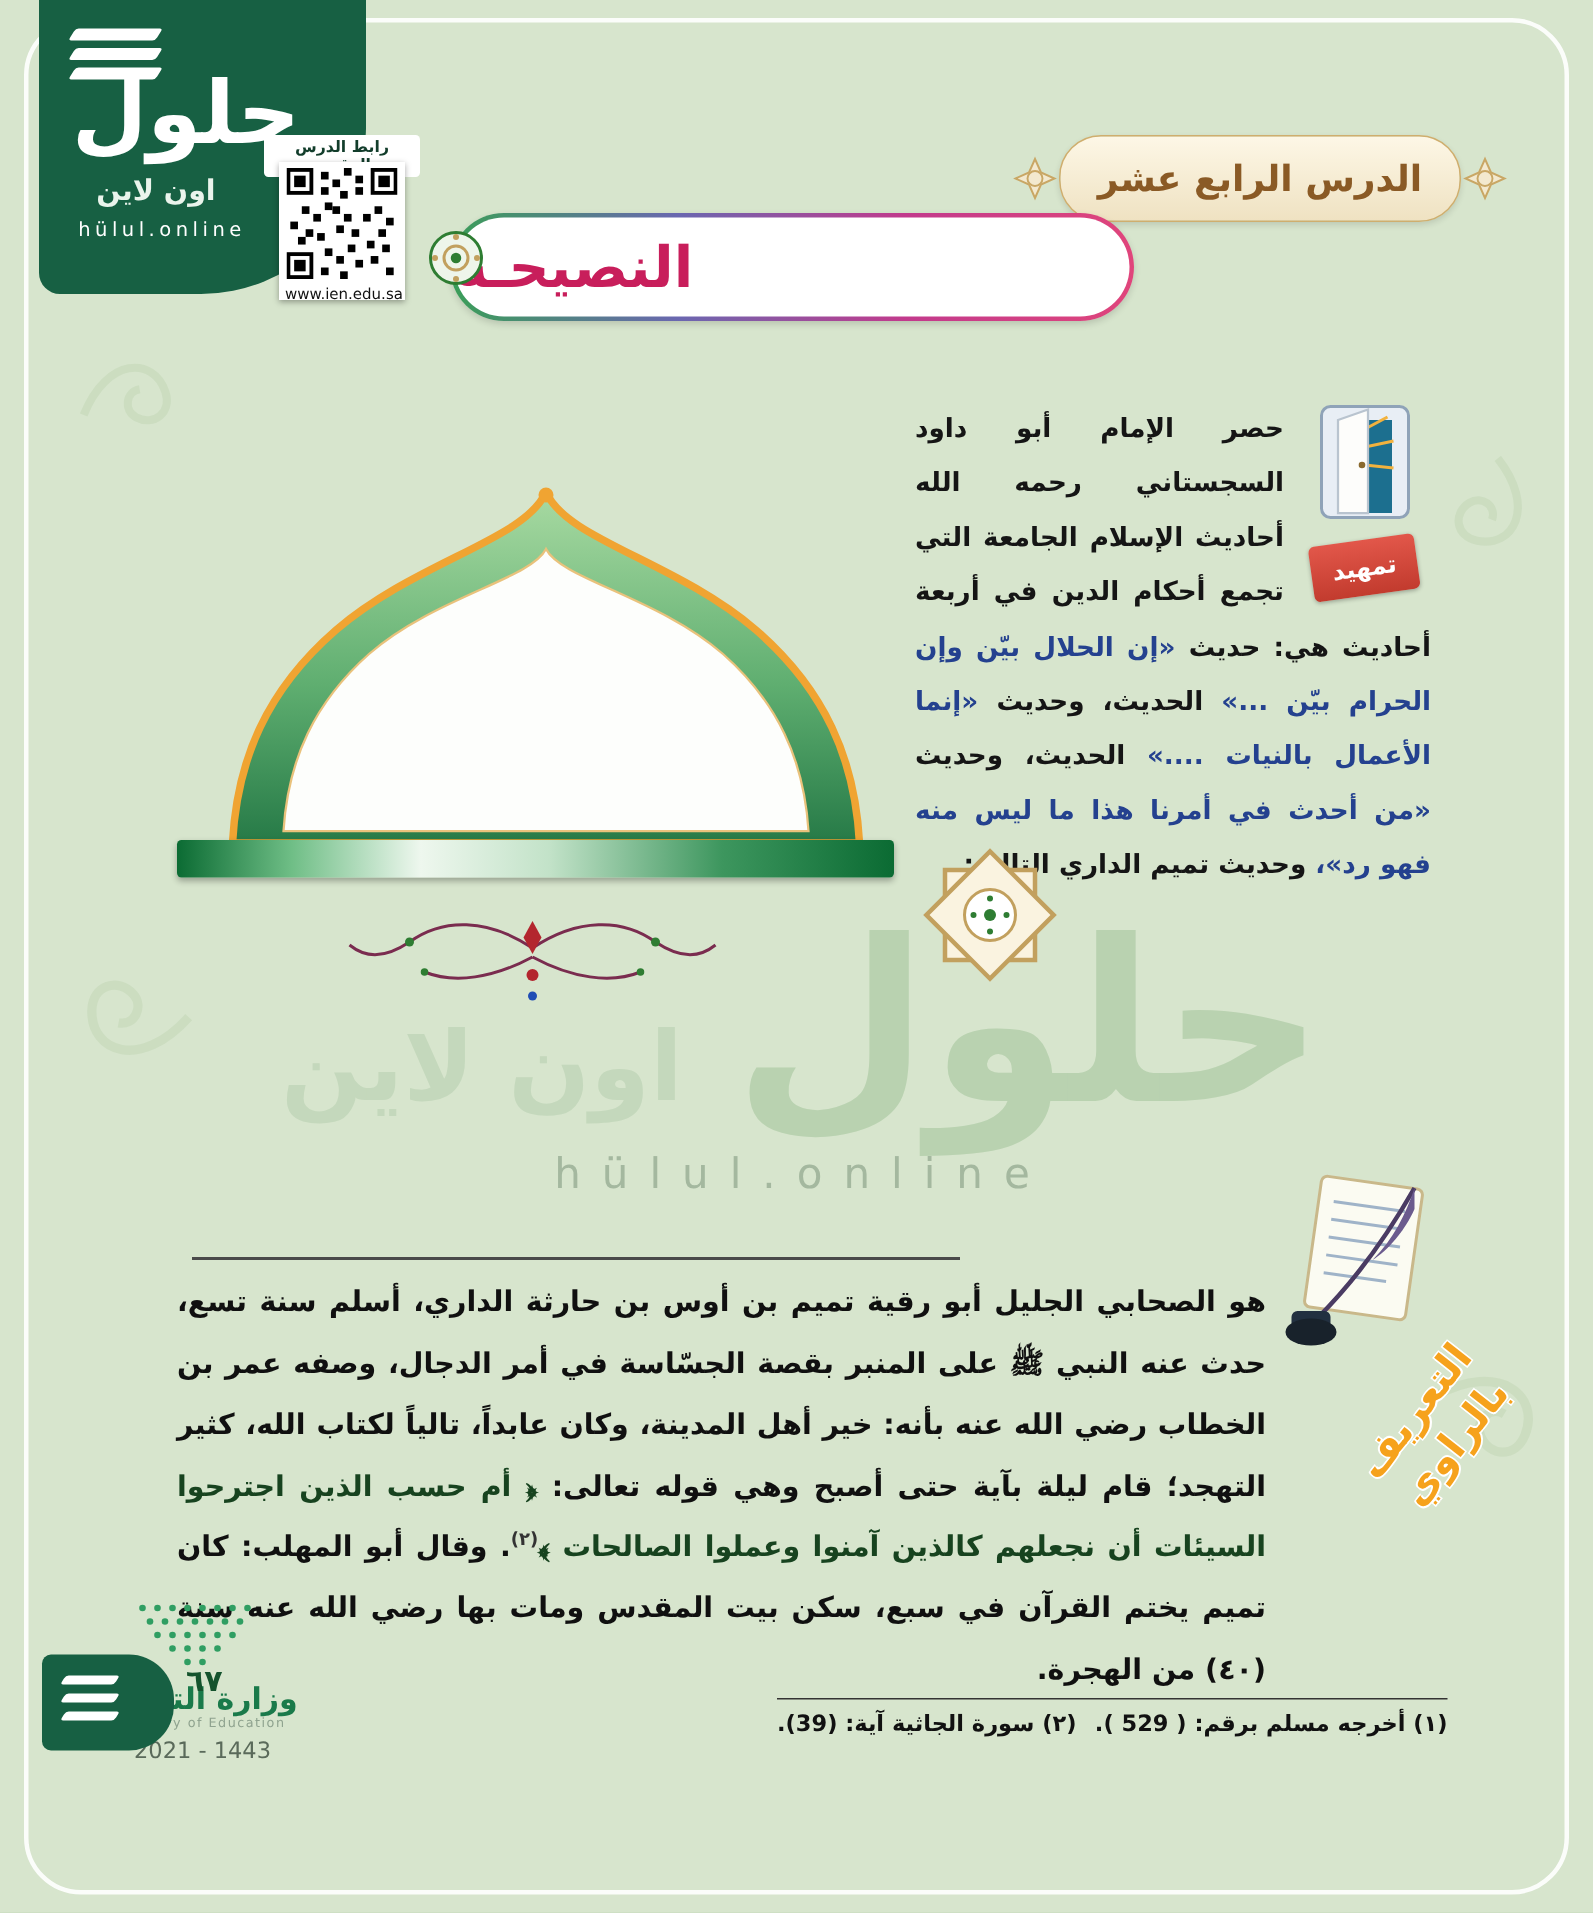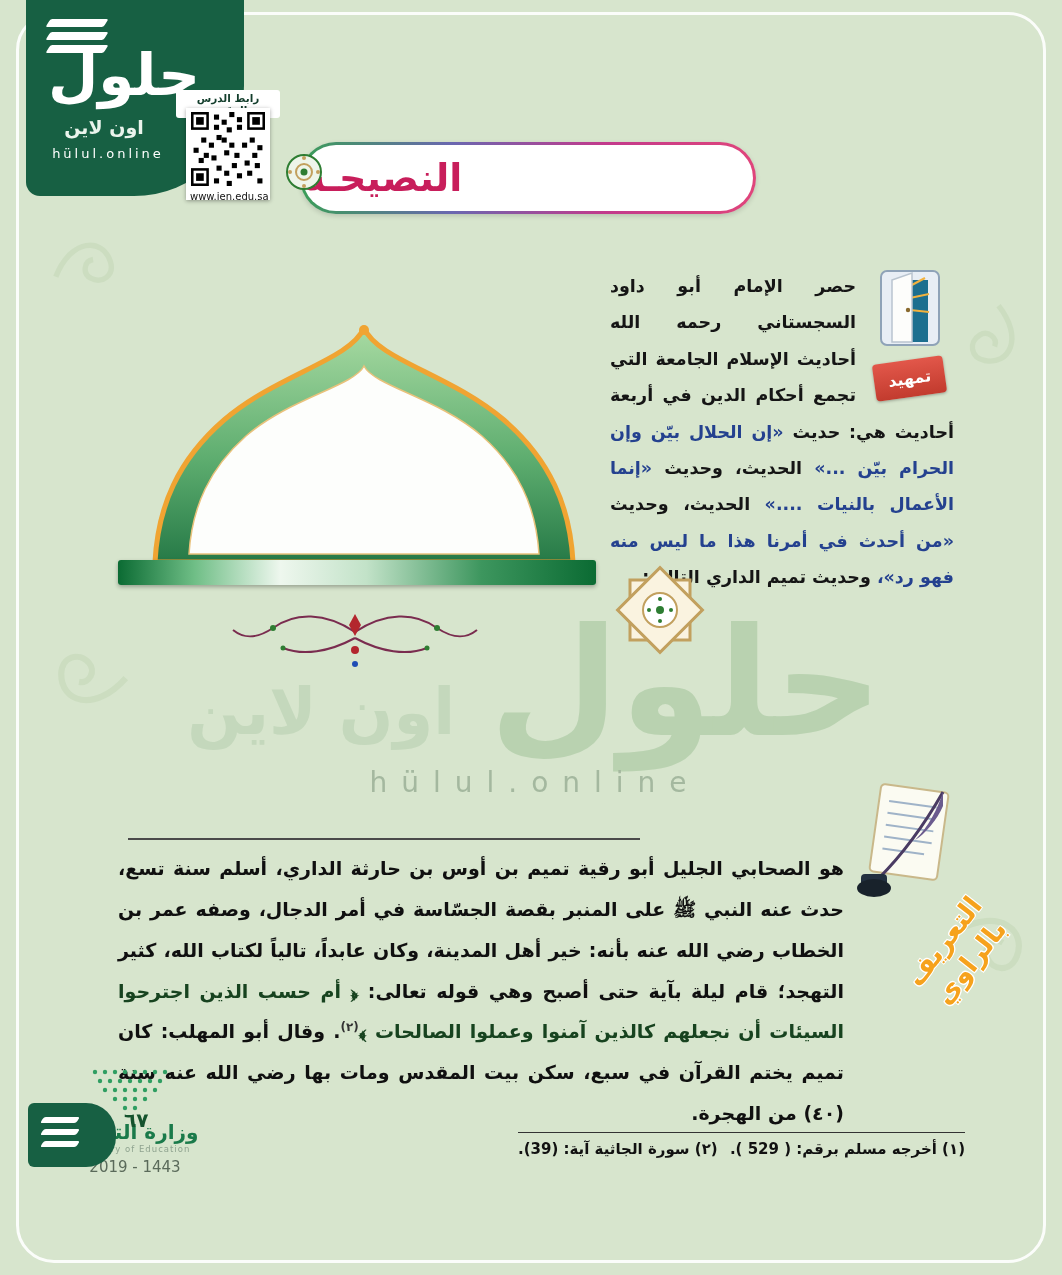--- a/index.html
+++ b/index.html
@@ -188,20 +188,35 @@
             <rect x="14" y="27" width="2" height="2"></rect>
             <rect x="18" y="24" width="2" height="2"></rect>
           <rect x="22" y="23" width="2" height="2"></rect>
             <rect x="26" y="26" width="2" height="2"></rect>
         </g>
       </svg>
       <div class="qr-caption">www.ien.edu.sa</div>
     </div>
   </div>
 
+  <div class="lesson-banner">
+    <svg class="banner-orn left" viewBox="0 0 30 30">
+        <g stroke="#c9a765" fill="#f3e9cf" stroke-width="1.3">
+          <path d="M15,2 L19,11 L28,15 L19,19 L15,28 L11,19 L2,15 L11,11 Z"></path>
+          <circle cx="15" cy="15" r="5"></circle>
+        </g>
+      </svg>
+    <span>الدرس الرابع عشر</span>
+    <svg class="banner-orn right" viewBox="0 0 30 30">
+        <g stroke="#c9a765" fill="#f3e9cf" stroke-width="1.3">
+          <path d="M15,2 L19,11 L28,15 L19,19 L15,28 L11,19 L2,15 L11,11 Z"></path>
+          <circle cx="15" cy="15" r="5"></circle>
+        </g>
+      </svg>
+  </div>
 
   <div class="title-border">
     <div class="title-inner">
       <span>النصيحـة</span>
     </div>
   </div>
   <svg class="title-medallion" viewBox="0 0 40 40">
     <circle cx="20" cy="20" r="17" fill="#eef5ea" stroke="#2e7d32" stroke-width="2"></circle>
     <circle cx="20" cy="20" r="8" fill="none" stroke="#c2a05e" stroke-width="2"></circle>
     <circle cx="20" cy="20" r="3.5" fill="#2e7d32"></circle>
@@ -343,21 +358,21 @@
         <circle cx="26" cy="33" r="2.2"></circle>
           <circle cx="36" cy="33" r="2.2"></circle>
           <circle cx="46" cy="33" r="2.2"></circle>
           <circle cx="56" cy="33" r="2.2"></circle>
         <circle cx="36" cy="42" r="2.2"></circle>
           <circle cx="46" cy="42" r="2.2"></circle>
       </g>
     </svg>
     <div class="ministry-name" dir="rtl">وزارة التعليم</div>
     <div class="ministry-en">Ministry of Education</div>
-    <div class="ministry-year">2019 - 1443</div>
+    <div class="ministry-year">2021 - 1443</div>
   </div>
 
   <div class="corner-tab">
       <span></span>
       <span></span>
       <span></span>
     </div>
   <div class="page-num">٦٧</div>
 </div>
 

